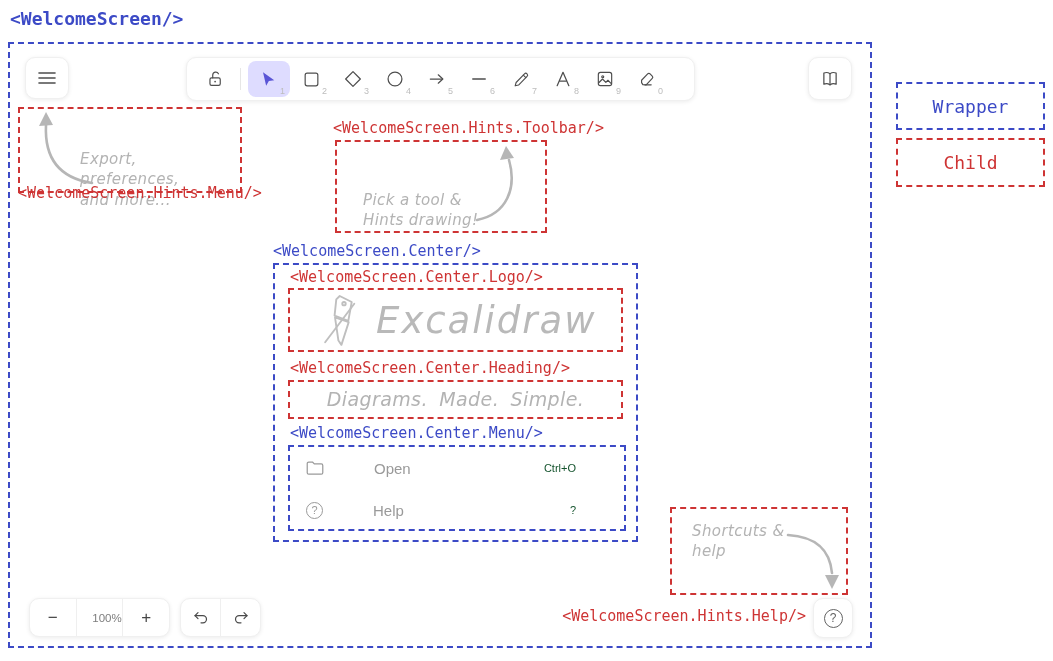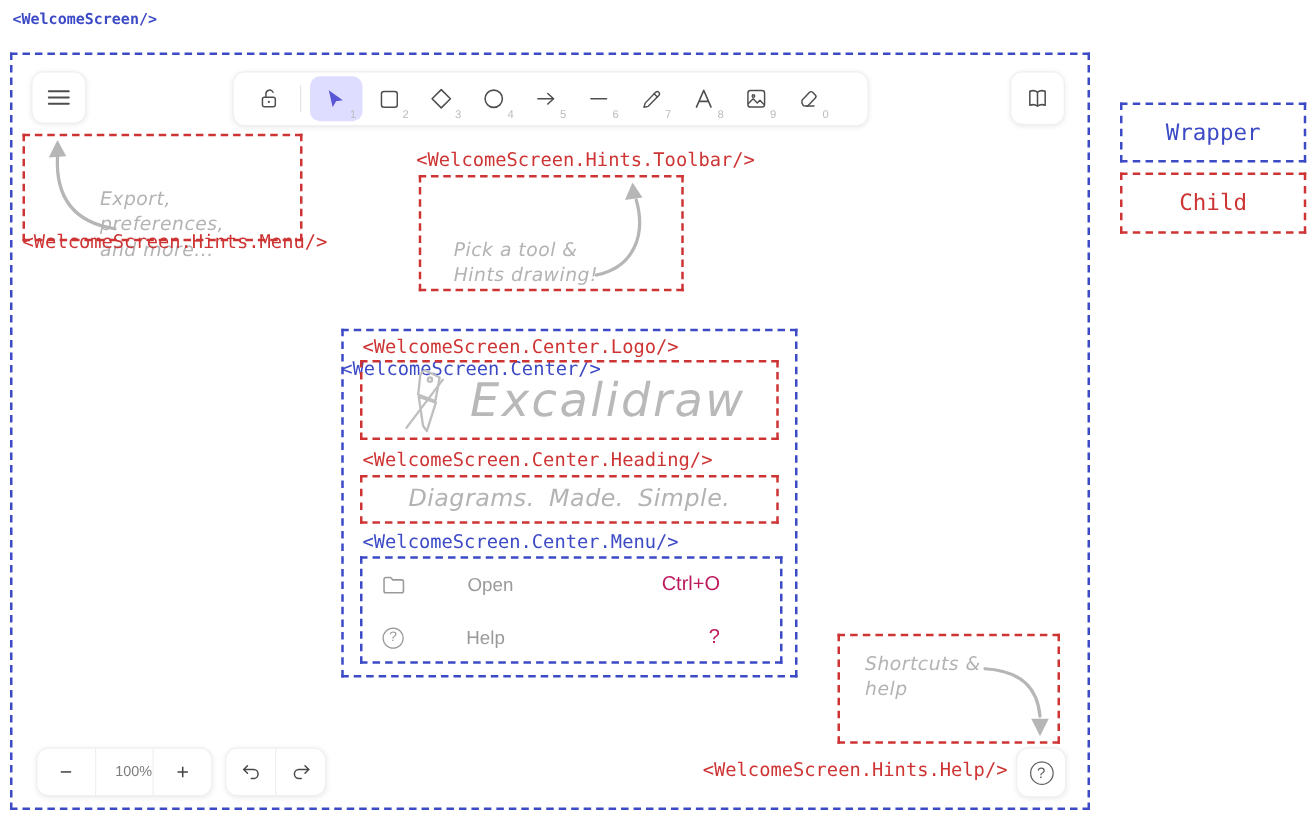--- a/index.html
+++ b/index.html
@@ -6,21 +6,21 @@
   html,body { background:#fff; }
   .stage { position:relative; width:1053px; height:661px; background:#fff; overflow:hidden;
            font-family:"Liberation Sans", sans-serif; }
   .mono { font-family:"DejaVu Sans Mono","Liberation Mono",monospace; }
   .blue-t { color:#3c4ac6; }
   .red-t  { color:#ce3434; }
   .abs { position:absolute; }
   .dash-blue { border:2px dashed #3c4ac6; }
   .dash-red  { border:2px dashed #ce3434; }
 
-  .title { left:10px; top:8px; font-size:12px; font-weight:bold; }
+  .title { left:10px; top:8px; font-size:18px; font-weight:bold; }
   .label { font-size:15px; white-space:nowrap; }
 
   .main-box { left:8px; top:42px; width:864px; height:606px; }
 
   .island { background:#fff; border:1px solid #f0f0f0; border-radius:10px;
             box-shadow:0 1px 4px rgba(0,0,0,0.08); }
   .sq-btn { display:flex; align-items:center; justify-content:center; cursor:pointer; }
 
   .hamburger { left:25px; top:57px; width:44px; height:42px; }
   .library-btn { left:808px; top:57px; width:44px; height:43px; }
@@ -35,36 +35,36 @@
   .tb-divider { width:1px; height:22px; background:#e6e6e6; margin:0 7px; }
 
   .hand { font-family:"DejaVu Sans", sans-serif; font-style:italic; color:#b3b3b3;
           font-size:15px; line-height:1.35; letter-spacing:0.4px; }
 
   .menu-hint-box { left:18px; top:107px; width:224px; height:86px; }
   .menu-hint-label { left:18px; top:184px; }
   .toolbar-hint-label { left:333px; top:119px; }
   .toolbar-hint-box { left:335px; top:140px; width:212px; height:93px; }
 
-  .center-label { left:273px; top:242px;margin-top:44px; }
+  .center-label { left:273px; top:242px; }
   .center-box { left:273px; top:263px; width:365px; height:279px; }
   .logo-label { left:290px; top:268px; }
   .logo-box { left:288px; top:288px; width:335px; height:64px; display:flex; align-items:center; }
   .logo-text { font-family:"DejaVu Sans", sans-serif; font-style:italic; color:#b9b9b9;
                font-size:37px; letter-spacing:2px; margin-left:14px; }
   .heading-label { left:290px; top:359px; }
   .heading-box { left:288px; top:380px; width:335px; height:39px; display:flex;
                  align-items:center; justify-content:center; }
   .heading-text { font-size:19px; word-spacing:5px; }
   .cmenu-label { left:290px; top:424px; }
   .cmenu-box { left:288px; top:445px; width:338px; height:86px; }
   .cmenu-row { position:absolute; left:2px; right:2px; height:26px; display:flex;
                align-items:center; padding:0 46px 0 14px; cursor:pointer;gap:36px; }
   .cmenu-row .mi-label { font-size:15px; color:#9a9a9a; margin-left:14px; }
-  .cmenu-row .mi-shortcut { margin-left:auto; font-size:16px; color:#be185d; }
+  .cmenu-row .mi-shortcut { margin-left:auto; font-size:11px; color:#14532d; }
 
   .shortcuts-box { left:670px; top:507px; width:178px; height:88px; }
   .help-label { left:550px; top:607px; width:256px; text-align:right; }
   .help-btn { left:813px; top:598px; width:40px; height:40px; }
   .qcircle { width:19px; height:19px; border:1.4px solid #636363; border-radius:50%;
              display:flex; align-items:center; justify-content:center; font-size:12px;
              color:#636363; }
   .qcircle.small { width:17px; height:17px; border-color:#9a9a9a; color:#9a9a9a; font-size:11px; }
 
   .zoom-island { left:29px; top:598px; width:141px; height:39px; display:flex; }

